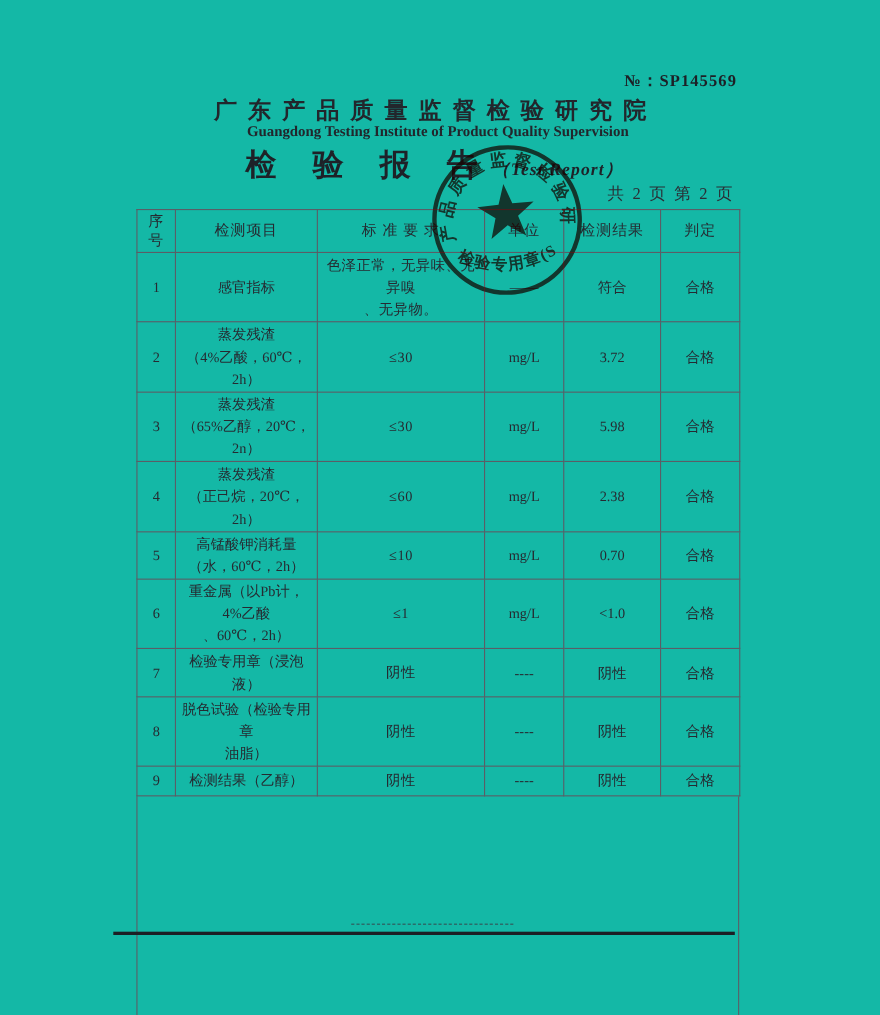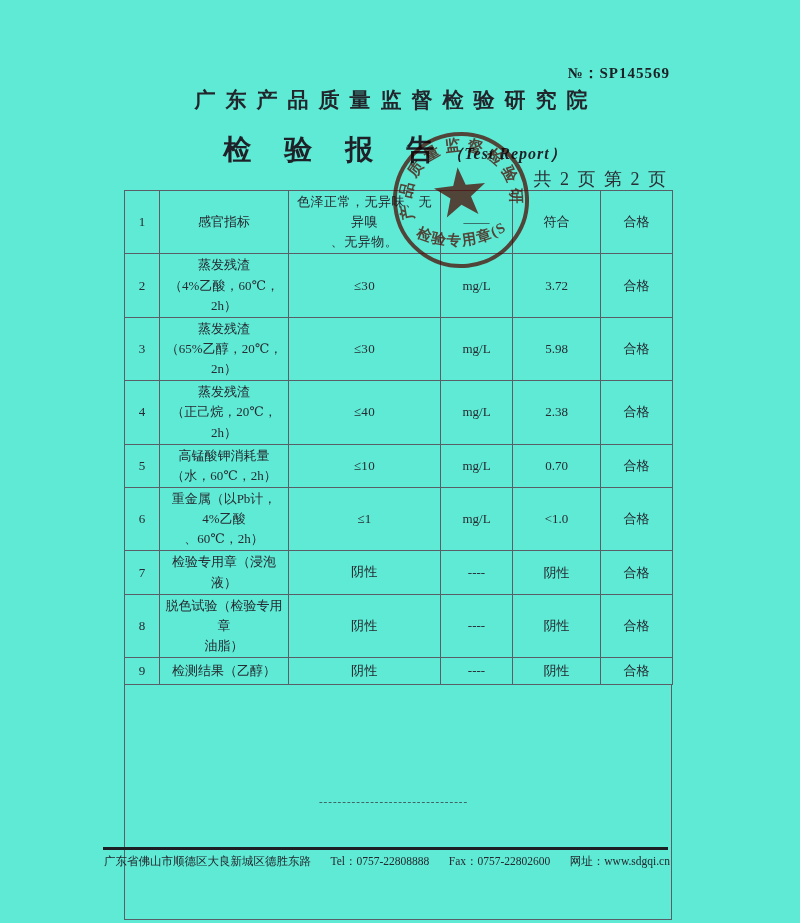--- a/index.html
+++ b/index.html
@@ -2,21 +2,21 @@
 <html><head>
 <meta charset="utf-8">
 <style>
   html,body{margin:0;padding:0;}
   body{
     width:800px;height:923px;position:relative;overflow:hidden;
     background:#fefefe;
     font-family:"Liberation Serif","DejaVu Serif",serif;
     color:#23272e;
   }
-  .page{position:absolute;inset:0;background:#5eead4;}
+  .page{position:absolute;inset:0;background:#14b8a6;}
 
   
   .report-no{
     position:absolute;top:64px;right:130px;
     font-size:15px;font-weight:bold;letter-spacing:1px;color:#1d2026;
   }
   .institute-cn{
     position:absolute;top:86px;left:0;right:8px;text-align:center;
     font-size:21px;font-weight:bold;letter-spacing:10px;color:#22262c;
   }
@@ -25,21 +25,21 @@
     font-size:13.5px;font-weight:bold;color:#22262c;
   }
   .main-title{
     position:absolute;top:131px;left:0;right:10px;text-align:center;
     color:#1e2228;white-space:nowrap;
   }
   .main-title .zh{font-size:28px;font-weight:bold;letter-spacing:13px;}
   .main-title .en{font-size:16px;font-weight:bold;letter-spacing:1px;font-style:italic;}
   .page-info{
     position:absolute;top:167px;right:132px;
-    font-size:18px;letter-spacing:2px;color:#2a2e35;
+    font-size:15px;letter-spacing:2px;color:#2a2e35;
   }
 
   
   .table-wrap{position:absolute;left:124px;top:190px;width:548px;}
   table.report{
     border-collapse:collapse;table-layout:fixed;width:548px;
     font-size:13px;color:#262a31;
   }
   table.report td,table.report th{
     border:1px solid #5a5e66;text-align:center;vertical-align:middle;
@@ -77,38 +77,47 @@
 </head>
 <body>
 
 <div class="page">
 
   <div class="report-no">
     <span>№：</span><span>SP145569</span>
   </div>
 
   <div class="institute-cn">广东产品质量监督检验研究院</div>
+  <div class="institute-en">Guangdong Testing Institute of Product Quality Supervision</div>
 
   <div class="main-title">
     <span class="zh">检 验 报 告</span><span class="en">（Test Report）</span>
   </div>
 
   <div class="page-info">共 2 页 第 2 页</div>
 
   <div class="table-wrap">
     <table class="report">
       <colgroup>
         <col style="width:35px">
           <col style="width:129px">
           <col style="width:152px">
         <col style="width:72px">
           <col style="width:88px">
           <col style="width:72px">
       </colgroup>
       <tbody>
+          <tr style="height:36px">
+        <th>序号</th>
+        <th>检测项目</th>
+        <th>标 准 要 求</th>
+        <th>单位</th>
+        <th>检测结果</th>
+        <th>判定</th>
+      </tr>
       <tr style="height:40px">
         <td class="c-no">1</td>
         <td class="c-item">感官指标</td>
         <td class="c-std">色泽正常，无异味、无异嗅
 、无异物。</td>
         <td class="c-unit">——</td>
         <td class="c-res">符合</td>
         <td class="c-jud">合格</td>
       </tr>
       <tr style="height:45px">
@@ -126,21 +135,21 @@
 （65%乙醇，20℃，2n）</td>
         <td class="c-std">≤30</td>
         <td class="c-unit">mg/L</td>
         <td class="c-res">5.98</td>
         <td class="c-jud">合格</td>
       </tr>
       <tr style="height:44px">
         <td class="c-no">4</td>
         <td class="c-item">蒸发残渣
 （正己烷，20℃，2h）</td>
-        <td class="c-std">≤40</td>
+        <td class="c-std">≤60</td>
         <td class="c-unit">mg/L</td>
         <td class="c-res">2.38</td>
         <td class="c-jud">合格</td>
       </tr>
       <tr style="height:42px">
         <td class="c-no">5</td>
         <td class="c-item">高锰酸钾消耗量
 （水，60℃，2h）</td>
         <td class="c-std">≤10</td>
         <td class="c-unit">mg/L</td>
@@ -197,20 +206,14 @@
     <text font-size="15.5" font-weight="bold" fill="#d5322a" letter-spacing="5" font-family="Liberation Serif, DejaVu Serif, serif">
       <textPath href="#ringPath" startOffset="50%" text-anchor="middle">广东产品质量监督检验研究院</textPath>
     </text>
     <polygon fill="#d5322a" points="90,57 96.3,75.3 115.7,75.7 100.3,87.3 105.9,105.8 90,94.8 74.1,105.8 79.7,87.3 64.3,75.7 83.7,75.3"></polygon>
     <text font-size="14.5" font-weight="bold" fill="#d5322a" letter-spacing="1.5" font-family="Liberation Serif, DejaVu Serif, serif">
       <textPath href="#bottomPath" startOffset="50%" text-anchor="middle">检验专用章(S)</textPath>
     </text>
   </svg>
 
   <div class="footer-rule"></div>
-  <div class="footer">
-    <span>广东省佛山市顺德区大良新城区德胜东路</span>
-    <span>Tel：0757-22808888</span>
-    <span>Fax：0757-22802600</span>
-    <span>网址：www.sdgqi.cn</span>
-  </div>
 
 </div>
 
 </body></html>

